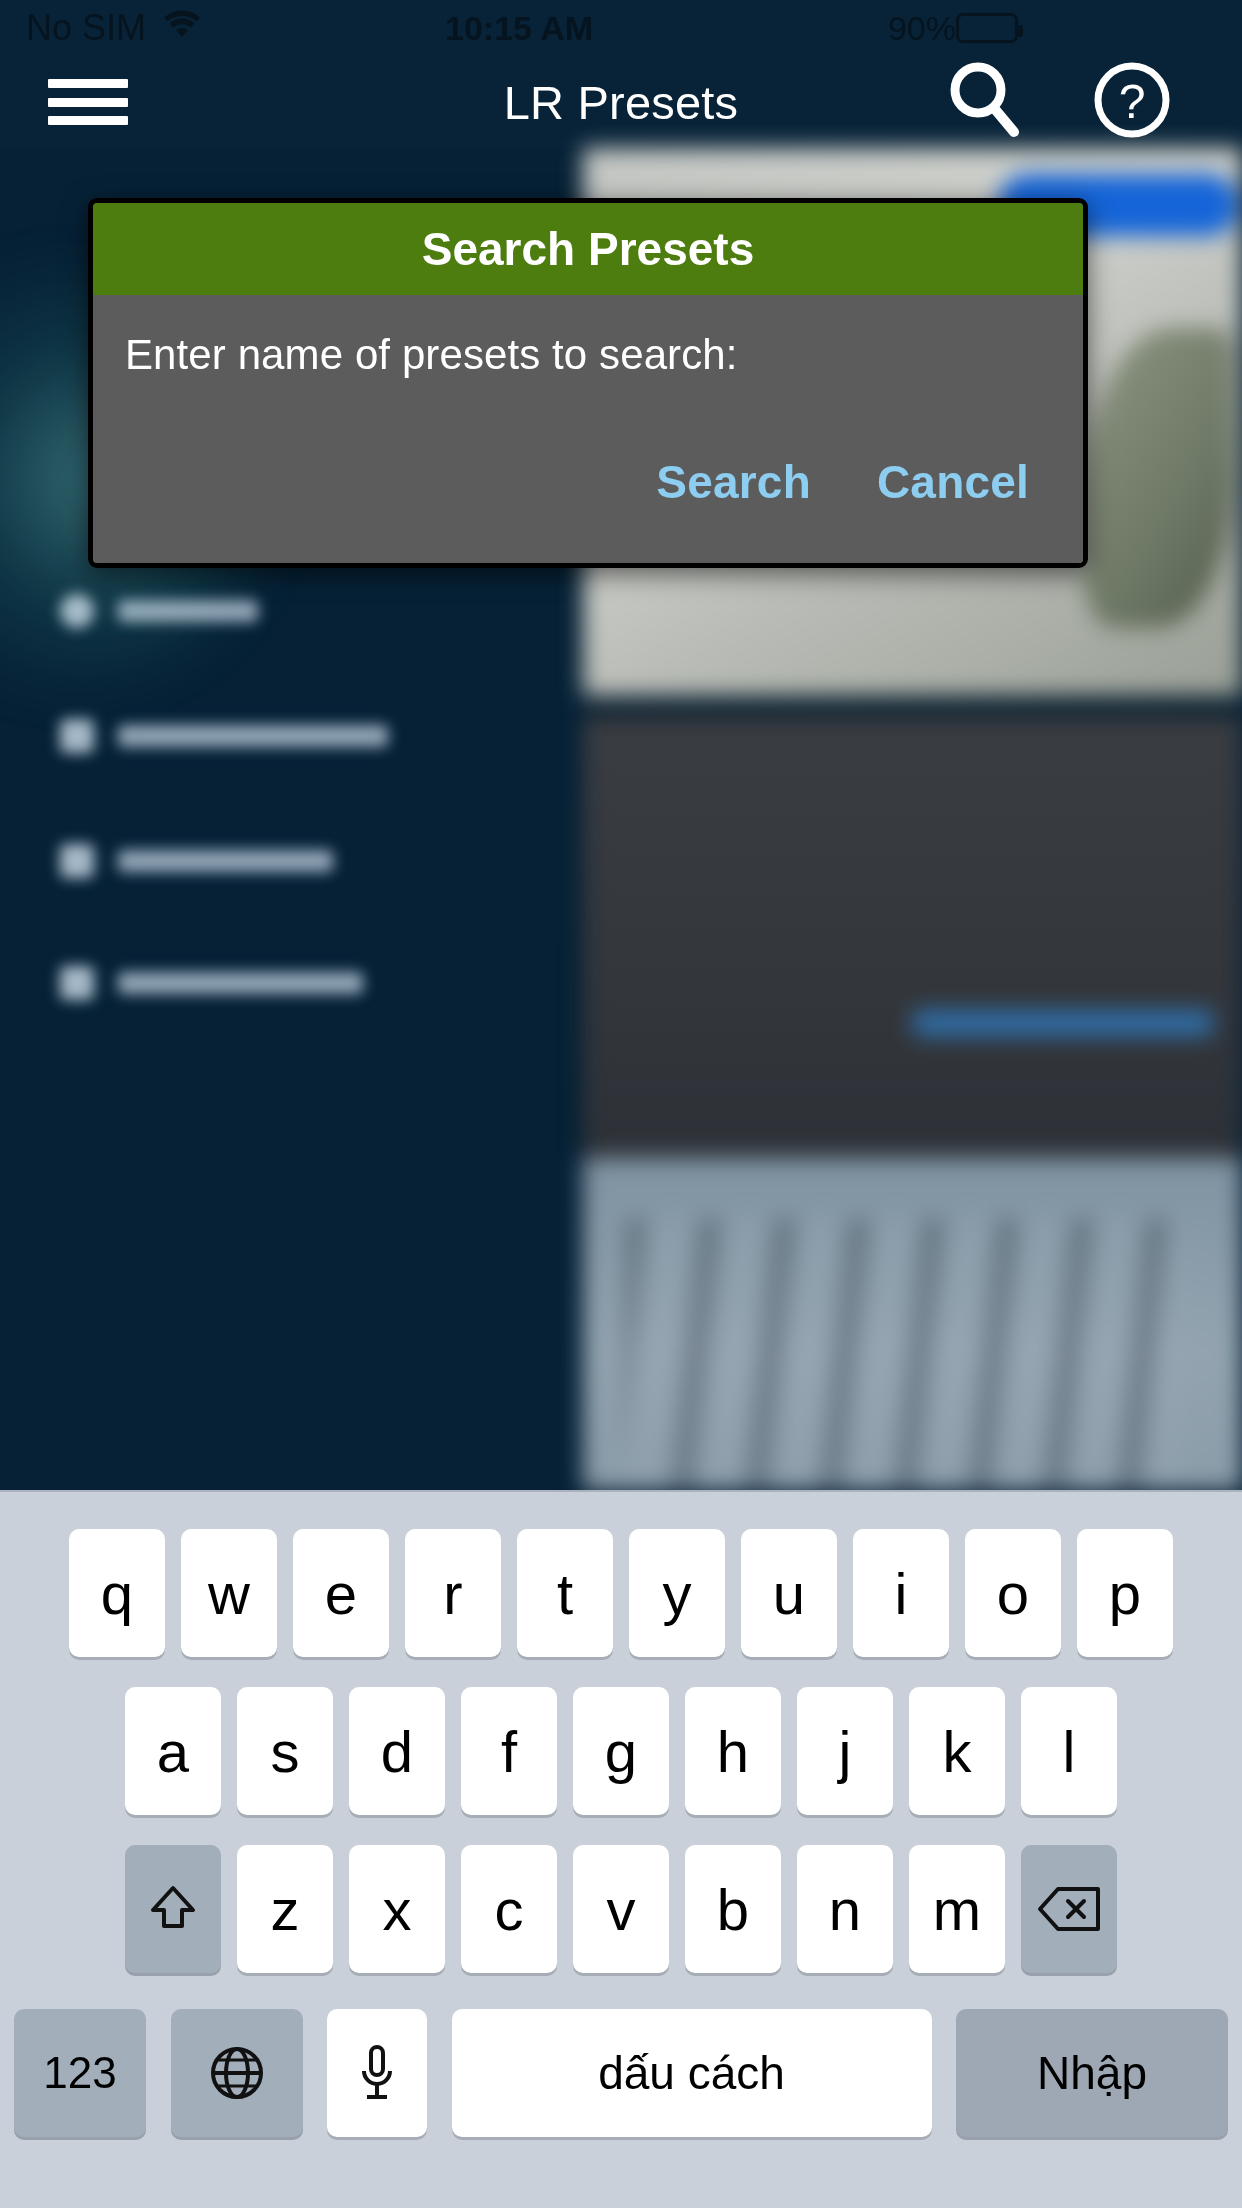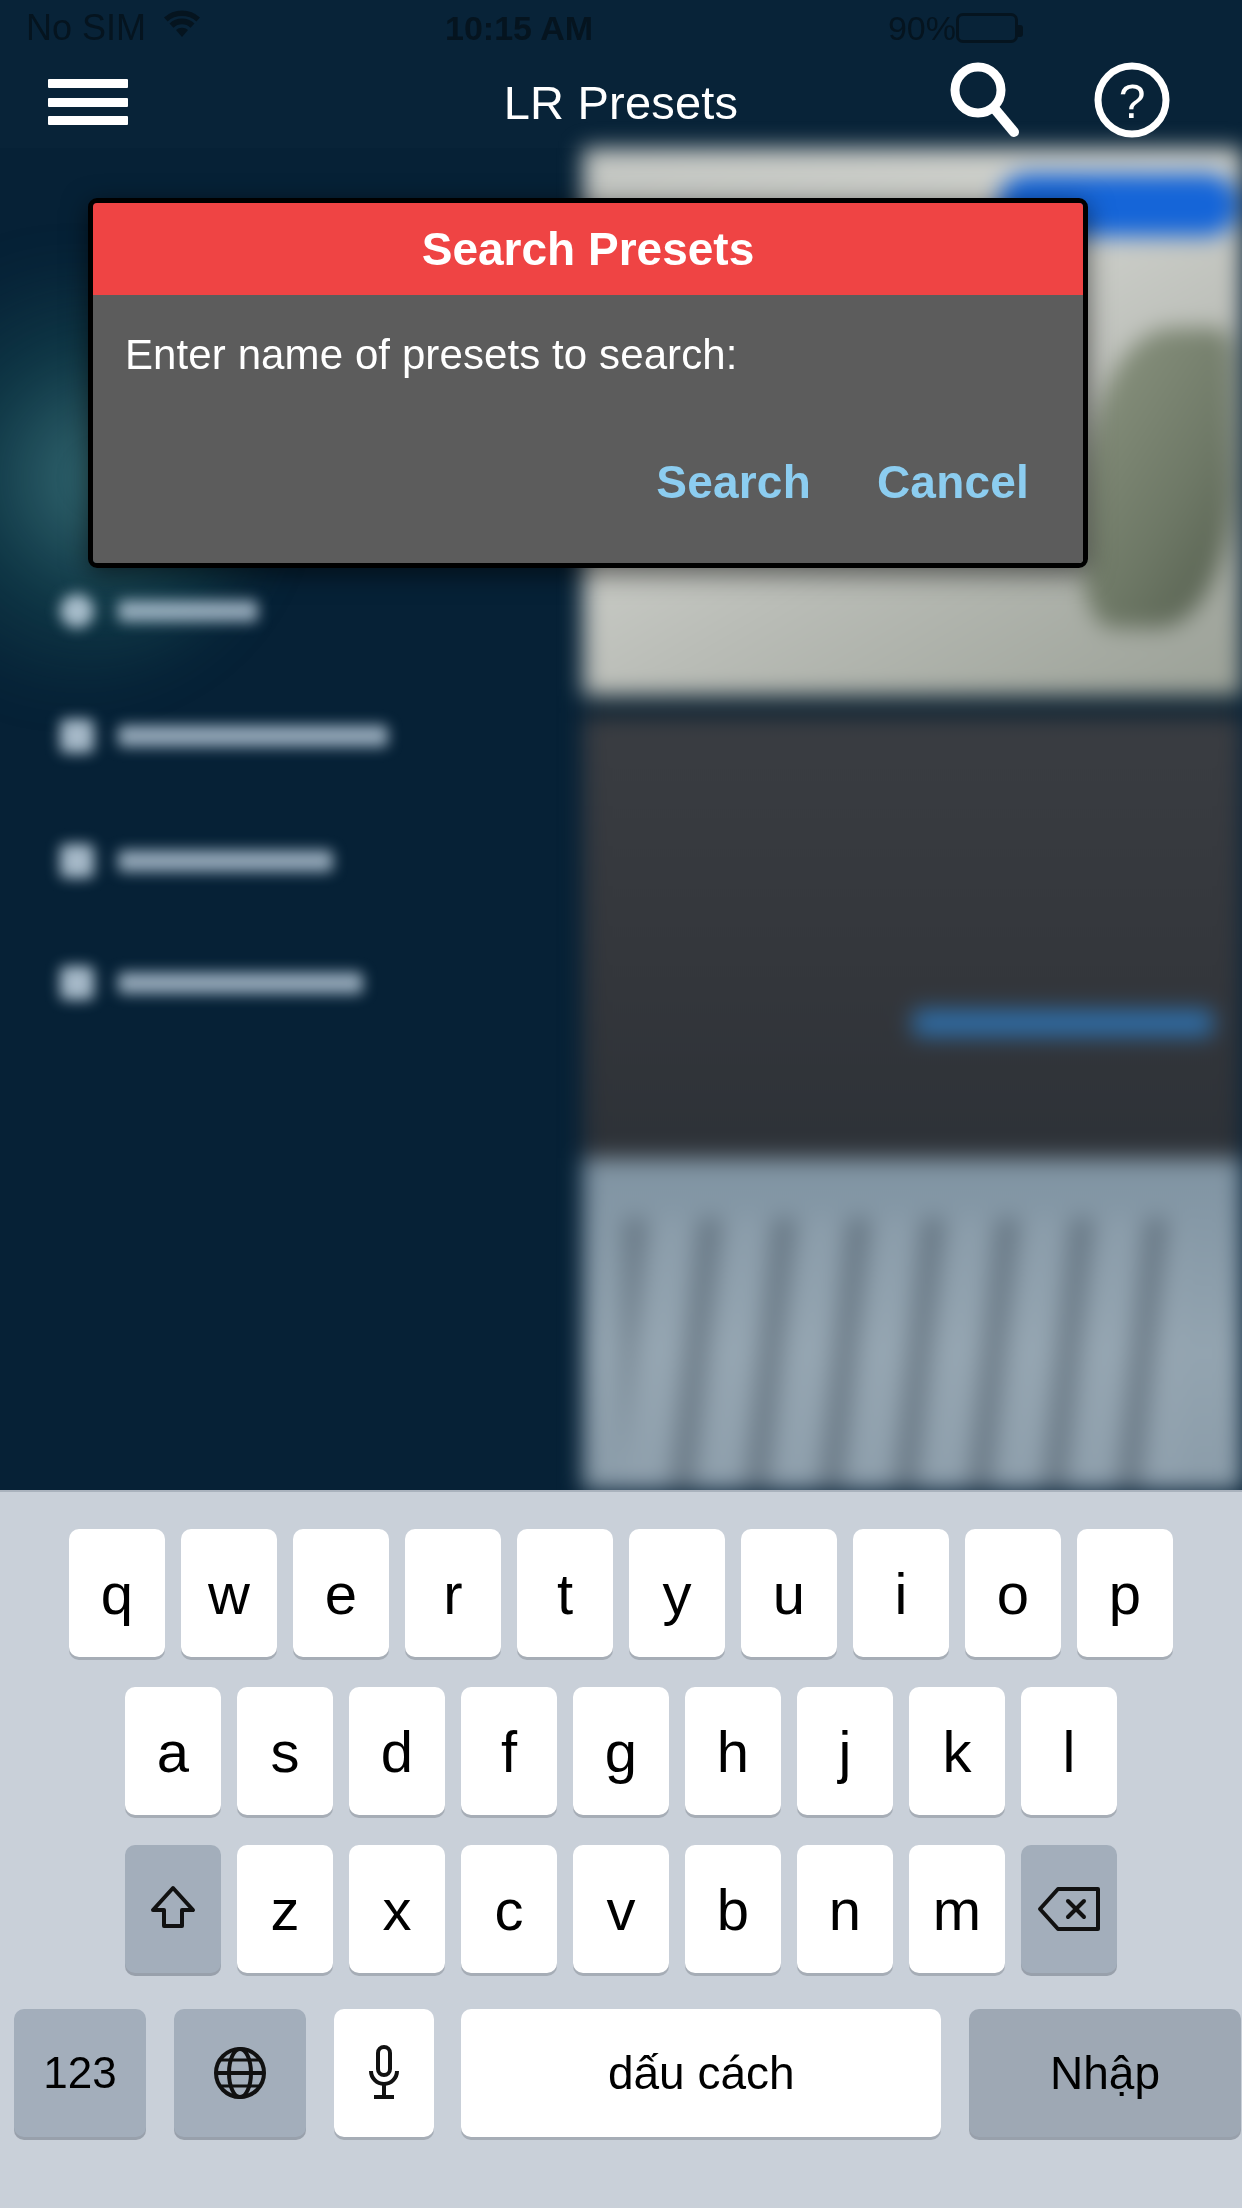--- a/index.html
+++ b/index.html
@@ -252,21 +252,21 @@
     left: 88px;
     top: 198px;
     width: 1000px;
     border: 5px solid #000;
     border-radius: 9px;
     box-sizing: border-box;
     overflow: hidden;
     box-shadow: 0 6px 26px rgba(0,0,0,.55);
   }
   #dialog-title-bar {
-    background: #ef4444;
+    background: #4d7c0f;
     height: 92px;
     display: flex;
     align-items: center;
     justify-content: center;
   }
   #dialog-title {
     color: #fff;
     font-size: 46px;
     font-weight: bold;
   }
@@ -369,21 +369,21 @@
     box-shadow: 0 3px 0 rgba(120,129,140,.6);
   }
   .key-shift { width: 136px; }
   .key-backspace { width: 136px; }
   #kb-row-3 { gap: 16px; }
   .key-num { width: 132px; height: 128px; font-size: 44px; }
   .key-globe { width: 132px; height: 128px; }
   .key-mic { width: 100px; height: 128px; }
   .key-space { width: 480px; height: 128px; font-size: 46px; text-align: right; }
   .key-enter { width: 272px; height: 128px; font-size: 46px; background: #9ea8b4; }
-  #kb-row-4 { padding-left: 14px; padding-right: 1px; justify-content: space-between; }
+  #kb-row-4 { padding-left: 14px; padding-right: 14px; justify-content: space-between; }
 </style>
 </head>
 <body>
 
 <div id="screen">
 
   <div id="app-background">
 
     <div class="bg-drawer">
       <div class="bg-drawer-glow"></div>

